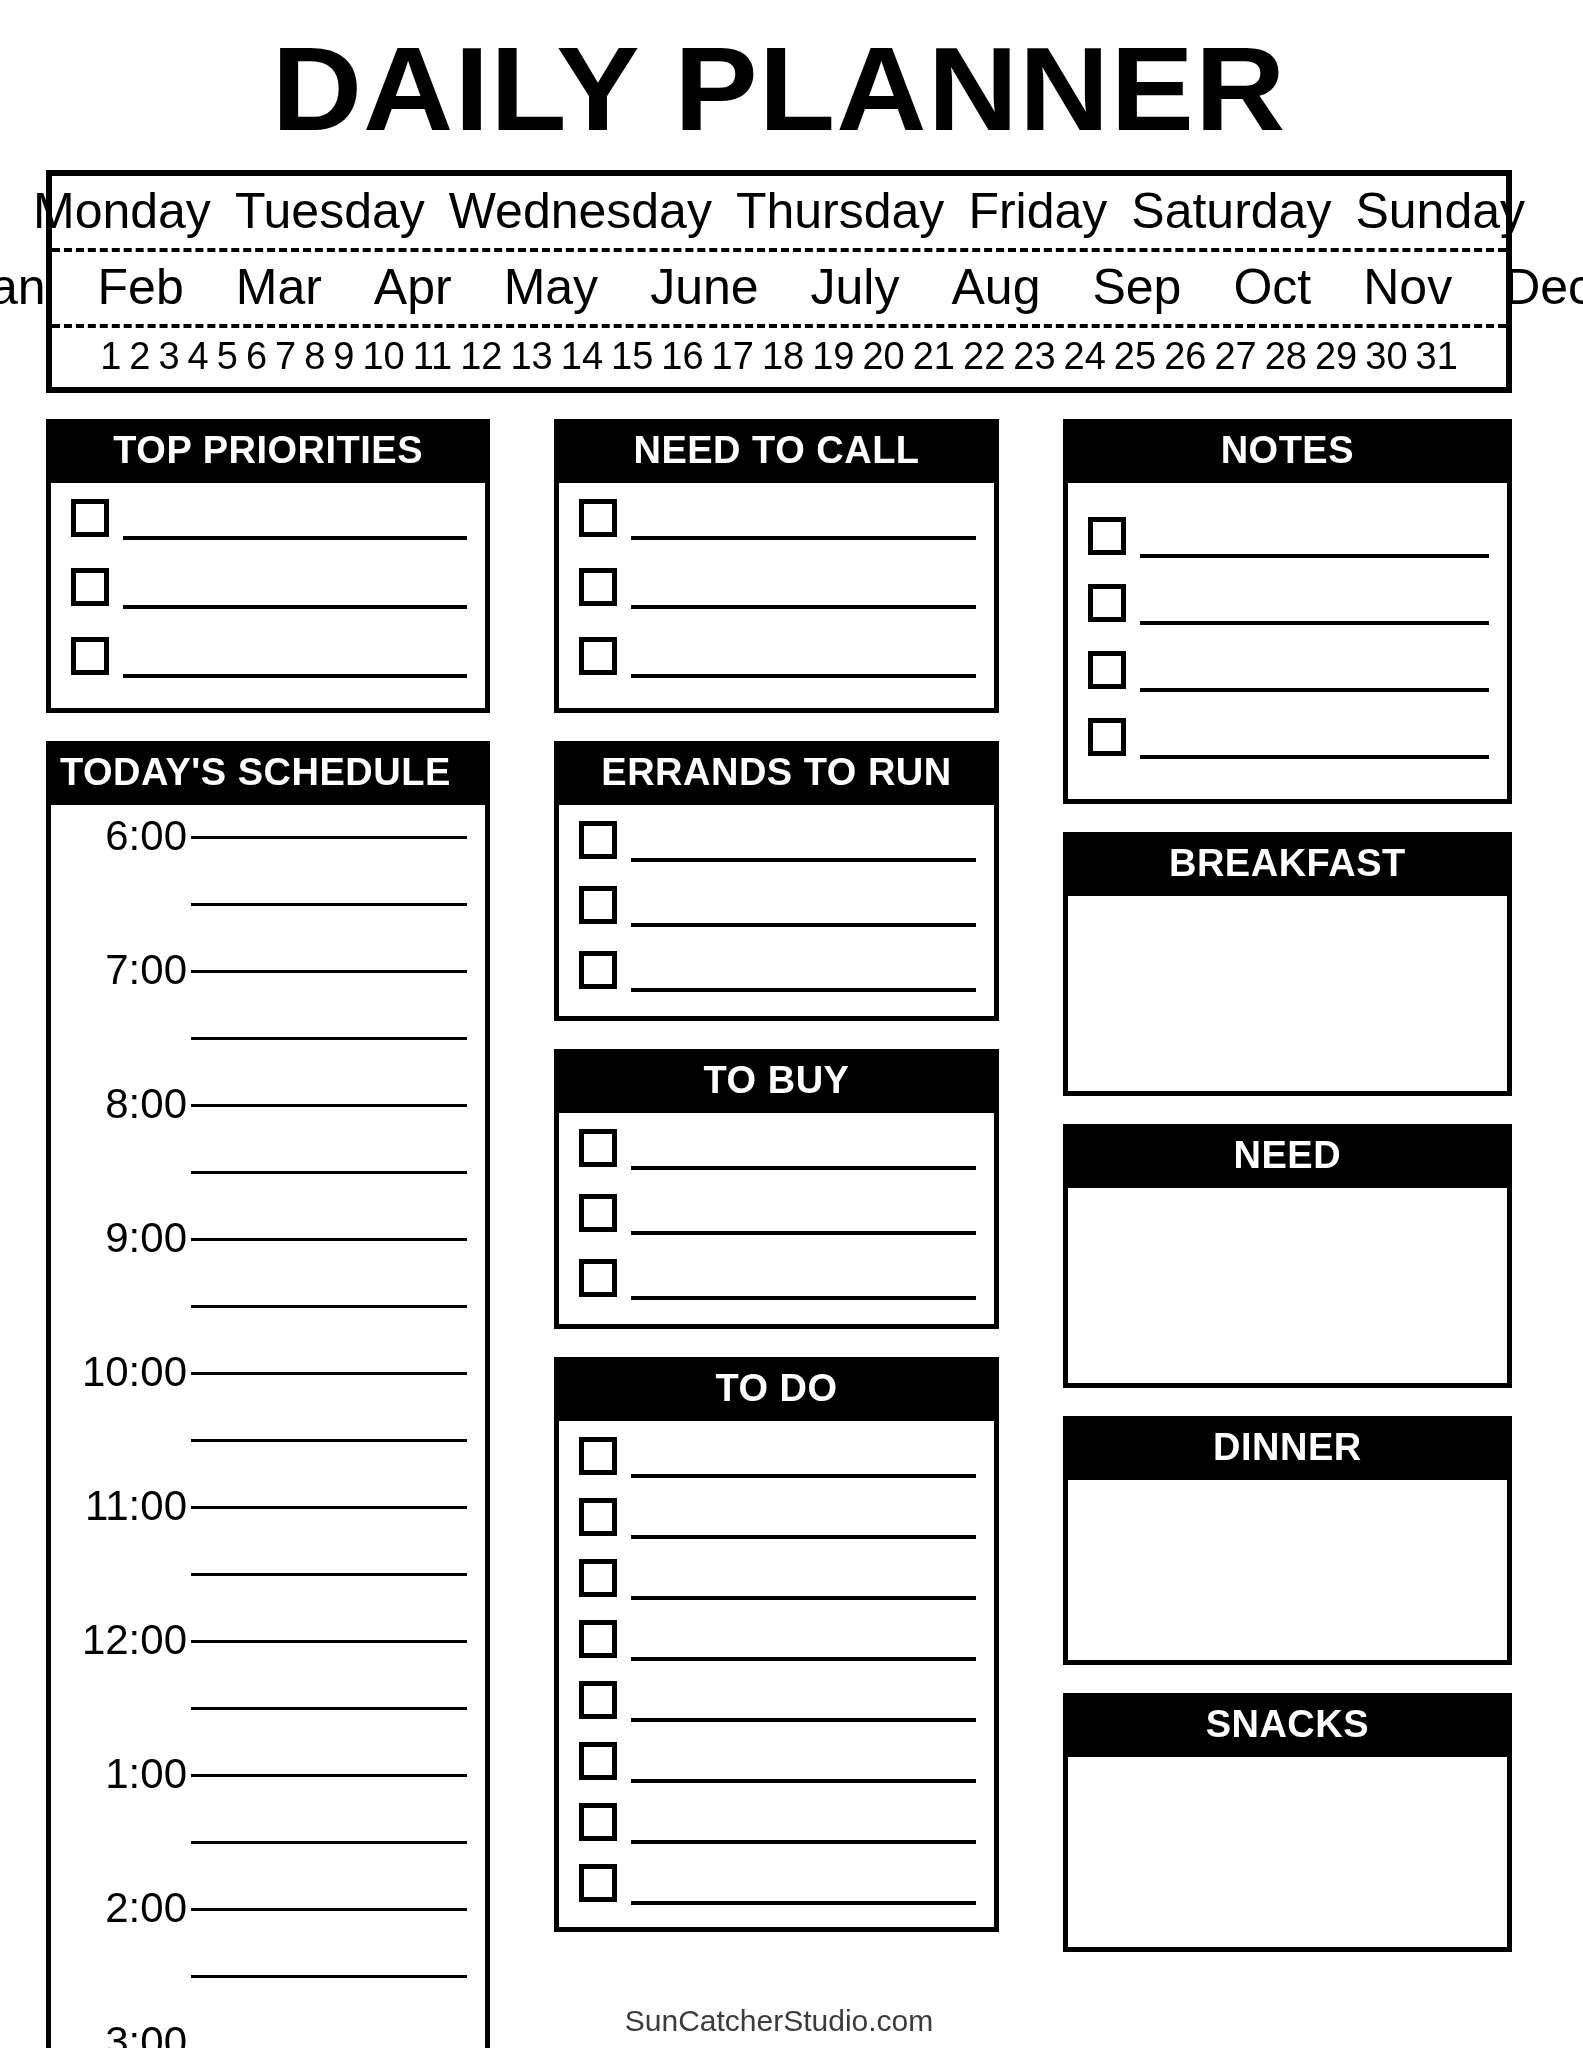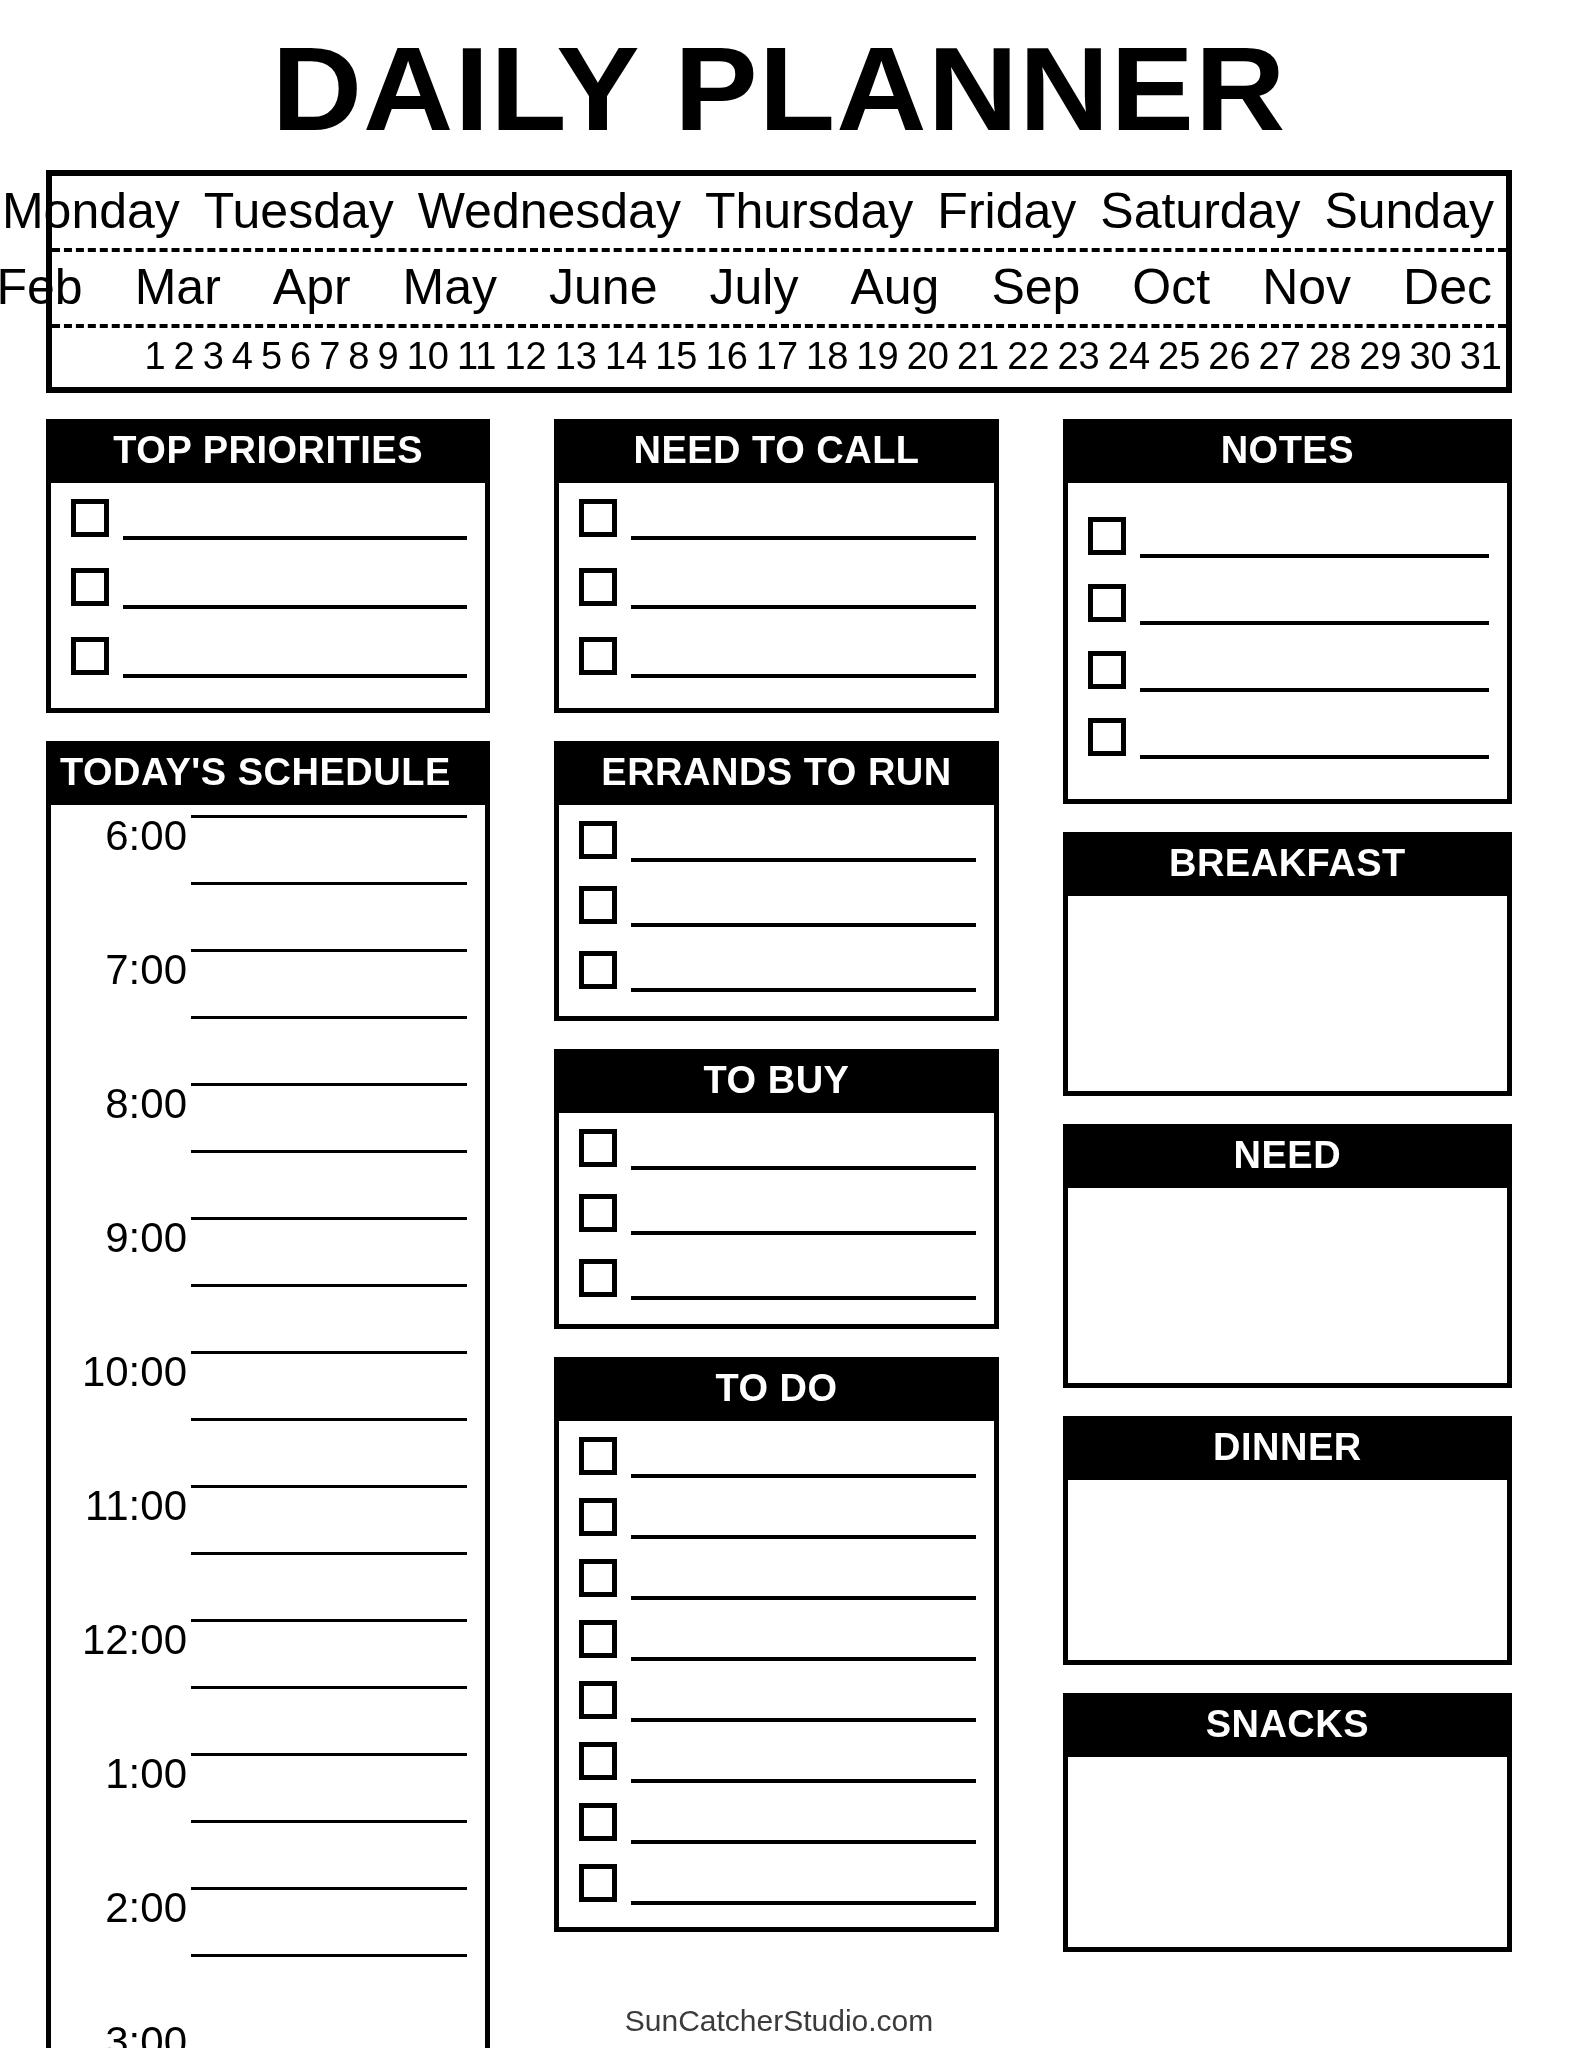--- a/index.html
+++ b/index.html
@@ -33,21 +33,21 @@
   }
 
   
   .date-box {
     margin: 14px 46px 0 46px;
     border: 6px solid #000;
     background: #fff;
   }
   .date-row {
     display: flex;
-    justify-content: flex-end;
+    justify-content: center;
     align-items: center;
     white-space: nowrap;
   }
   .date-row.days {
     font-size: 50px;
     padding: 6px 0 8px 0;
     border-bottom: 4px dashed #000;
   }
   .date-row.months {
     font-size: 50px;
@@ -117,21 +117,21 @@
   }
 
   
   .sched-body {
     border: 5px solid #000;
     border-top: none;
     padding: 10px 18px 14px 0;
   }
   .sched-row {
     display: flex;
-    align-items: flex-start;
+    align-items: center;
   }
   .sched-time {
     width: 140px;
     flex: 0 0 140px;
     text-align: right;
     font-size: 42px;
     line-height: 1;
     padding-bottom: 2px;
     padding-right: 4px;
   }

